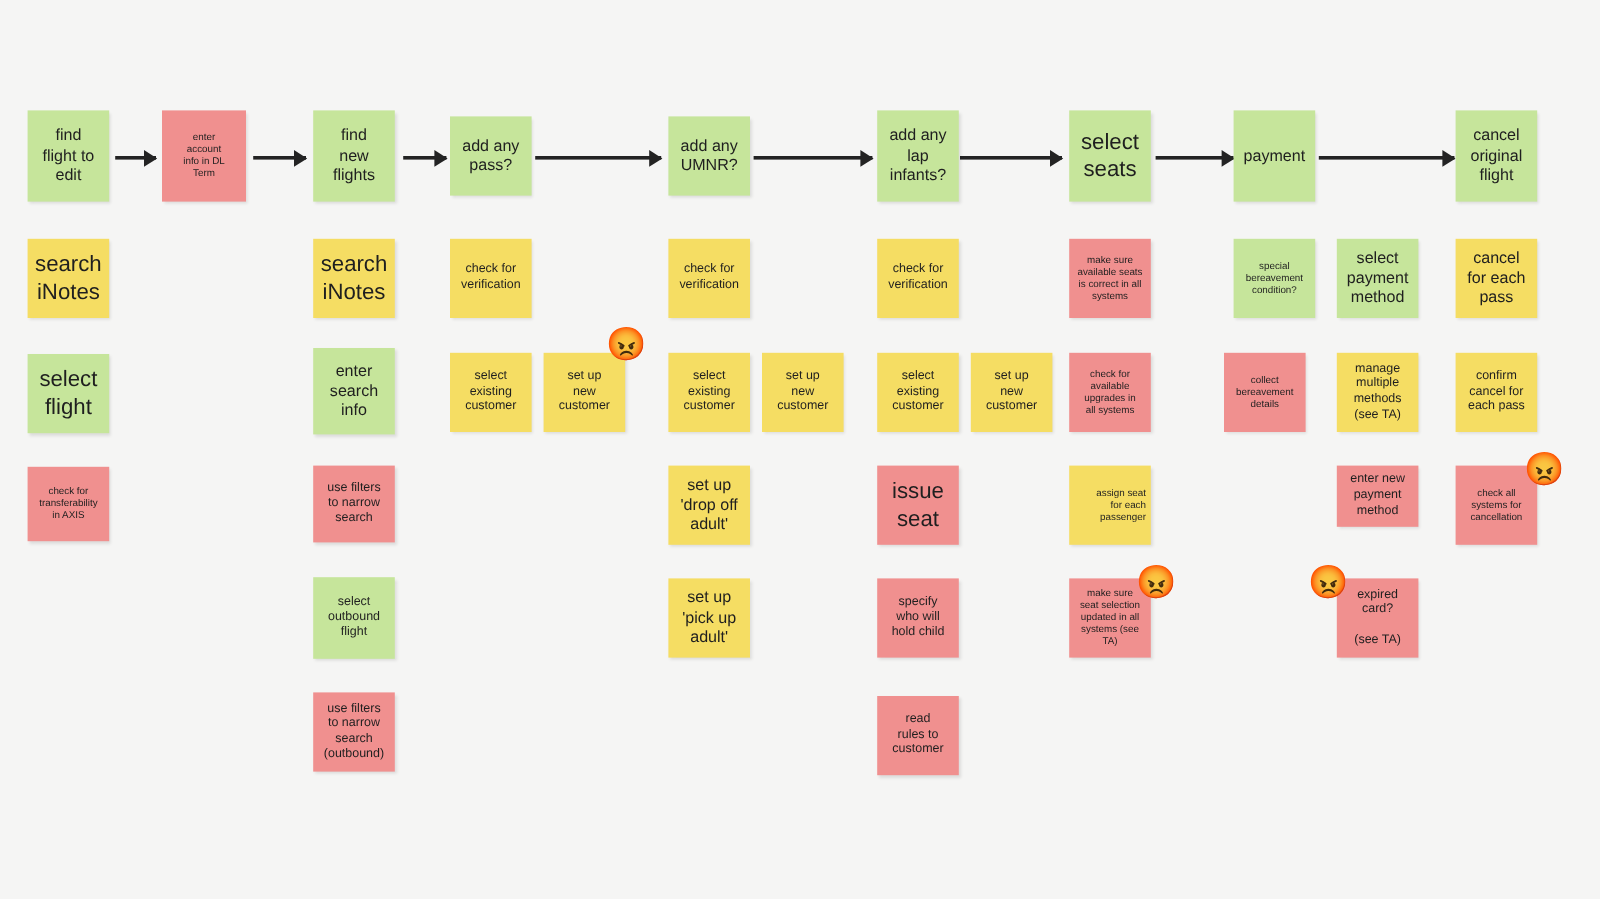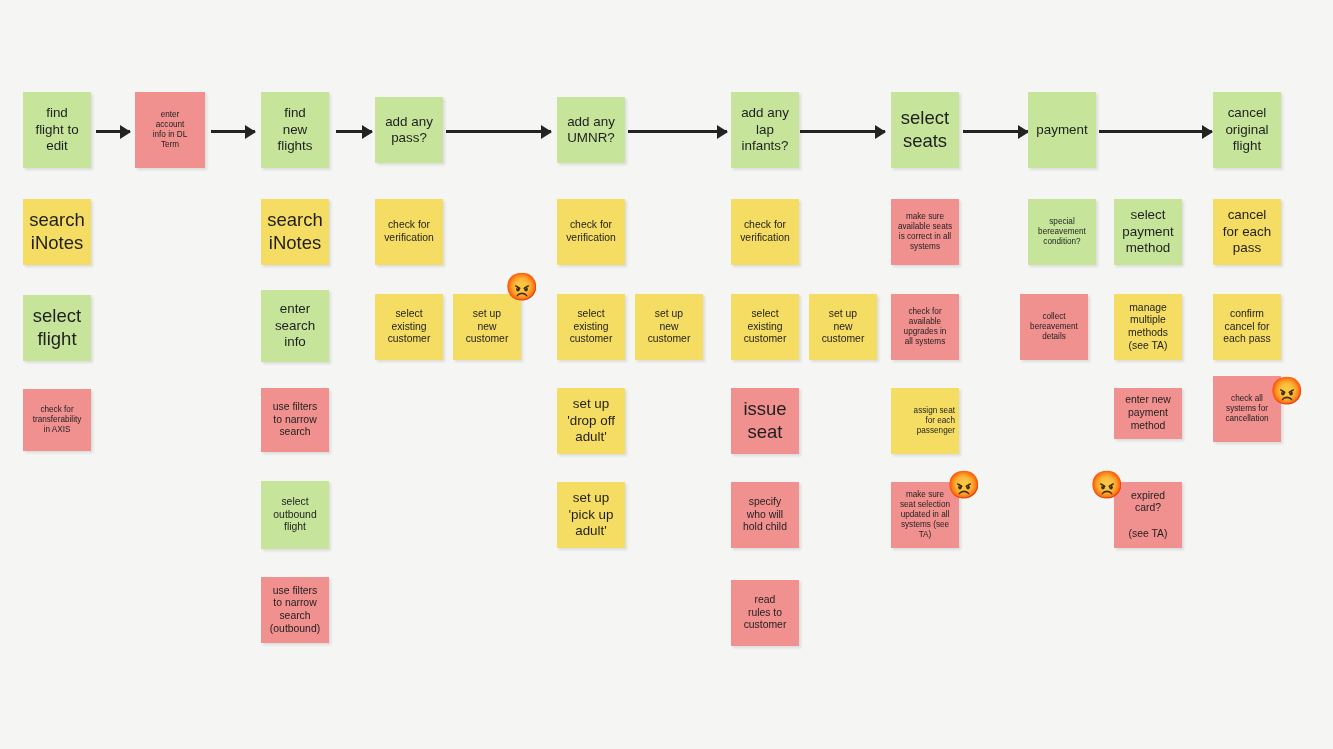--- a/index.html
+++ b/index.html
@@ -318,20 +318,20 @@
   <div class="note yellow fs-m" style="left:1213px; top:199px; width:68px; height:66px;">
     <span class="txt">cancel
 for each
 pass</span>
   </div>
   <div class="note yellow fs-s" style="left:1213px; top:294px; width:68px; height:66px;align-items:center;">
     <span class="txt">confirm
 cancel for
 each pass</span>
   </div>
-  <div class="note red fs-xs" style="left:1213px; top:376px; width:68px; height:66px;">
+  <div class="note red fs-xs" style="left:1213px; top:388px; width:68px; height:66px;">
     <span class="txt">check all
 systems for
 cancellation</span>
   </div>
   <div class="emoji" style="left:1270px; top:378px;">😡</div>
 
 </div>
 
 </body></html>

